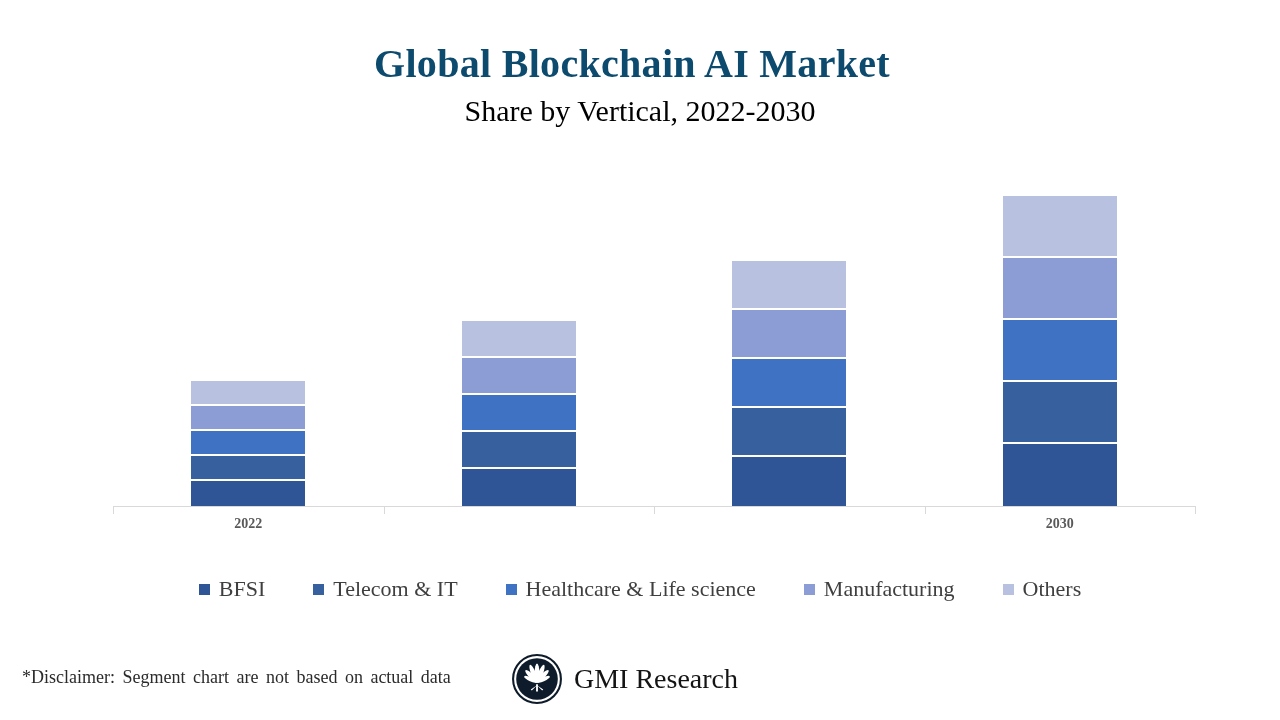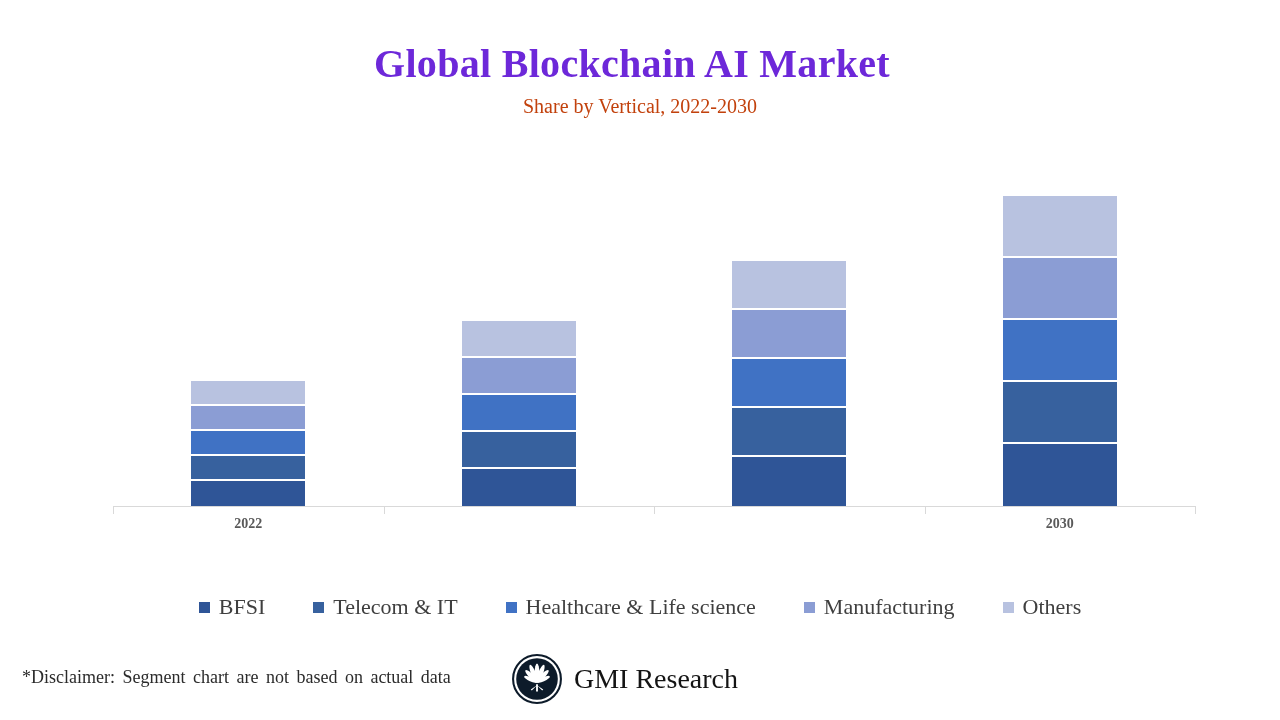--- a/index.html
+++ b/index.html
@@ -18,33 +18,33 @@
   
   #chart-title {
     position: absolute;
     top: 44px;
     left: 0;
     width: 1264px;
     text-align: center;
     font-family: "Liberation Serif", serif;
     font-weight: bold;
     font-size: 40px;
-    color: #6d28d9;
+    color: #0c4a6e;
     letter-spacing: 0.3px;
     line-height: 1;
   }
   #chart-subtitle {
     position: absolute;
     top: 96px;
     left: 0;
     width: 1280px;
     text-align: center;
     font-family: "Liberation Serif", serif;
-    font-size: 20px;
-    color: #c2410c;
+    font-size: 30px;
+    color: #000000;
     line-height: 1;
   }
 
   
   #plot-area {
     position: absolute;
     left: 113px;
     top: 150px;
     width: 1082px;
     height: 356px;
@@ -113,21 +113,21 @@
     top: 578px;
     left: 0;
     width: 1280px;
     display: flex;
     justify-content: center;
     align-items: center;
   }
   .legend-item {
     display: flex;
     align-items: center;
-    margin: 18px 24px;
+    margin: 0 24px;
   }
   .legend-swatch {
     width: 11px;
     height: 11px;
     margin-right: 9px;
     flex: none;
   }
   .legend-label {
     font-family: "Liberation Serif", serif;
     font-size: 22px;

